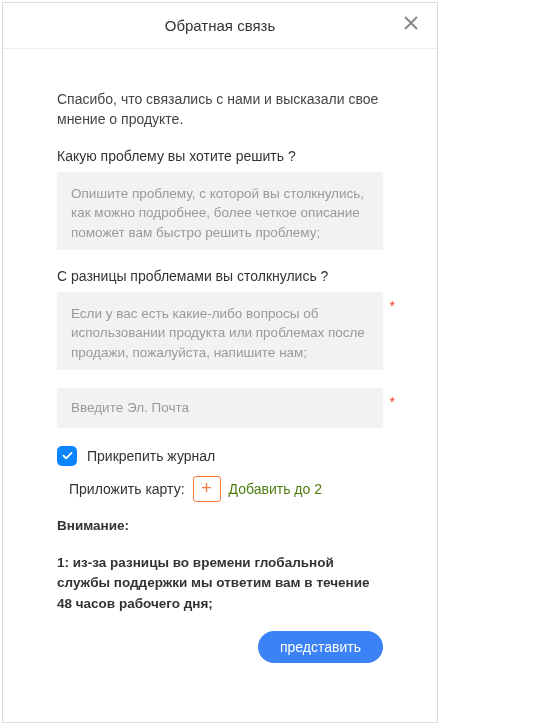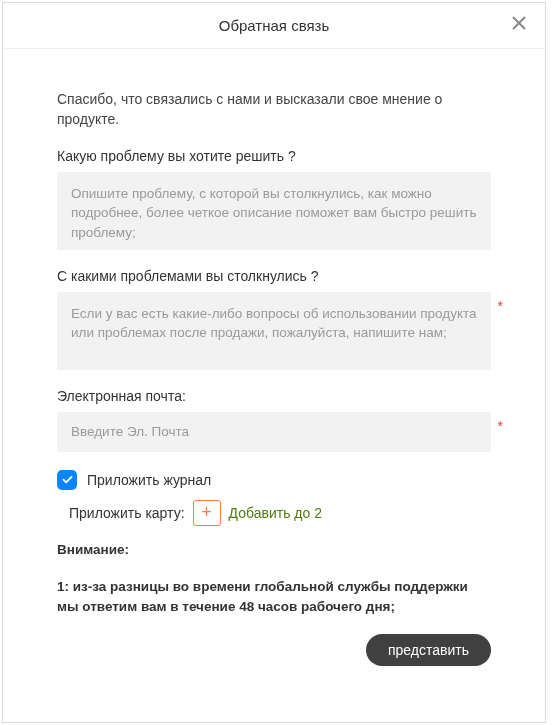--- a/index.html
+++ b/index.html
@@ -5,21 +5,21 @@
   * { box-sizing: border-box; margin: 0; padding: 0; }
   body {
     font-family: -apple-system, BlinkMacSystemFont, "Segoe UI", Arial, sans-serif;
     background: #fff;
     color: #333;
     width: 552px;
     height: 725px;
   }
   .dialog {
     border: 1px solid #dcdcdc;
-    width: 544px;
+    width: 436px;
     height: 721px;
     margin: 2px;
     display: flex;
     flex-direction: column;
   }
   .header {
     display: flex;
     align-items: center;
     justify-content: center;
     position: relative;
@@ -133,21 +133,21 @@
   .notice-head { font-weight: 700; margin-bottom: 16px; }
   .notice-1 { font-weight: 700; margin-bottom: 16px; }
   .notice-2 { color: #555; }
   .link { color: #0a84ff; text-decoration: underline; cursor: pointer; }
   .footer {
     display: flex;
     justify-content: flex-end;
     margin: 14px 28px 0 28px;
   }
   .submit {
-    background: #404040;
+    background: #3b82f6;
     color: #fff;
     border: none;
     border-radius: 18px;
     padding: 8px 22px;
     font-size: 14px;
     cursor: pointer;
   }
 </style>
 </head>
 <body>
@@ -166,42 +166,41 @@
     <p class="intro">Спасибо, что связались с нами и высказали свое мнение о продукте.</p>
 
     <div class="section">
       <div class="label">Какую проблему вы хотите решить ?</div>
       <div class="field-wrap">
         <textarea class="textarea" placeholder="Опишите проблему, с которой вы столкнулись, как можно подробнее, более четкое описание поможет вам быстро решить проблему;" style=""></textarea>
       </div>
     </div>
 
     <div class="section">
-      <div class="label">С какими проблемами вы столкнулись ?</div>
+      <div class="label">С разницы проблемами вы столкнулись ?</div>
       <div class="field-wrap">
         <textarea class="textarea" placeholder="Если у вас есть какие-либо вопросы об использовании продукта или проблемах после продажи, пожалуйста, напишите нам;" style=""></textarea>
         <span class="required">*</span>
       </div>
     </div>
 
     <div class="section">
-      <div class="label">Электронная почта:</div>
       <div class="field-wrap">
         <input class="input" type="text" placeholder="Введите Эл. Почта" style="">
         <span class="required">*</span>
       </div>
     </div>
 
     <div class="row">
       <div class="checkbox">
         <svg viewBox="0 0 16 16">
           <path d="M3 8.2 L6.3 11.5 L13 4.8" stroke="#fff" stroke-width="2.3" fill="none" stroke-linecap="round" stroke-linejoin="round"></path>
         </svg>
       </div>
-      <span>Приложить журнал</span>
+      <span>Прикрепить журнал</span>
     </div>
 
     <div class="attach-row">
       <span>Приложить карту:</span>
       <div class="add-btn">
         <span>+</span>
       </div>
       <span class="orange">Добавить до 2</span>
     </div>
 

